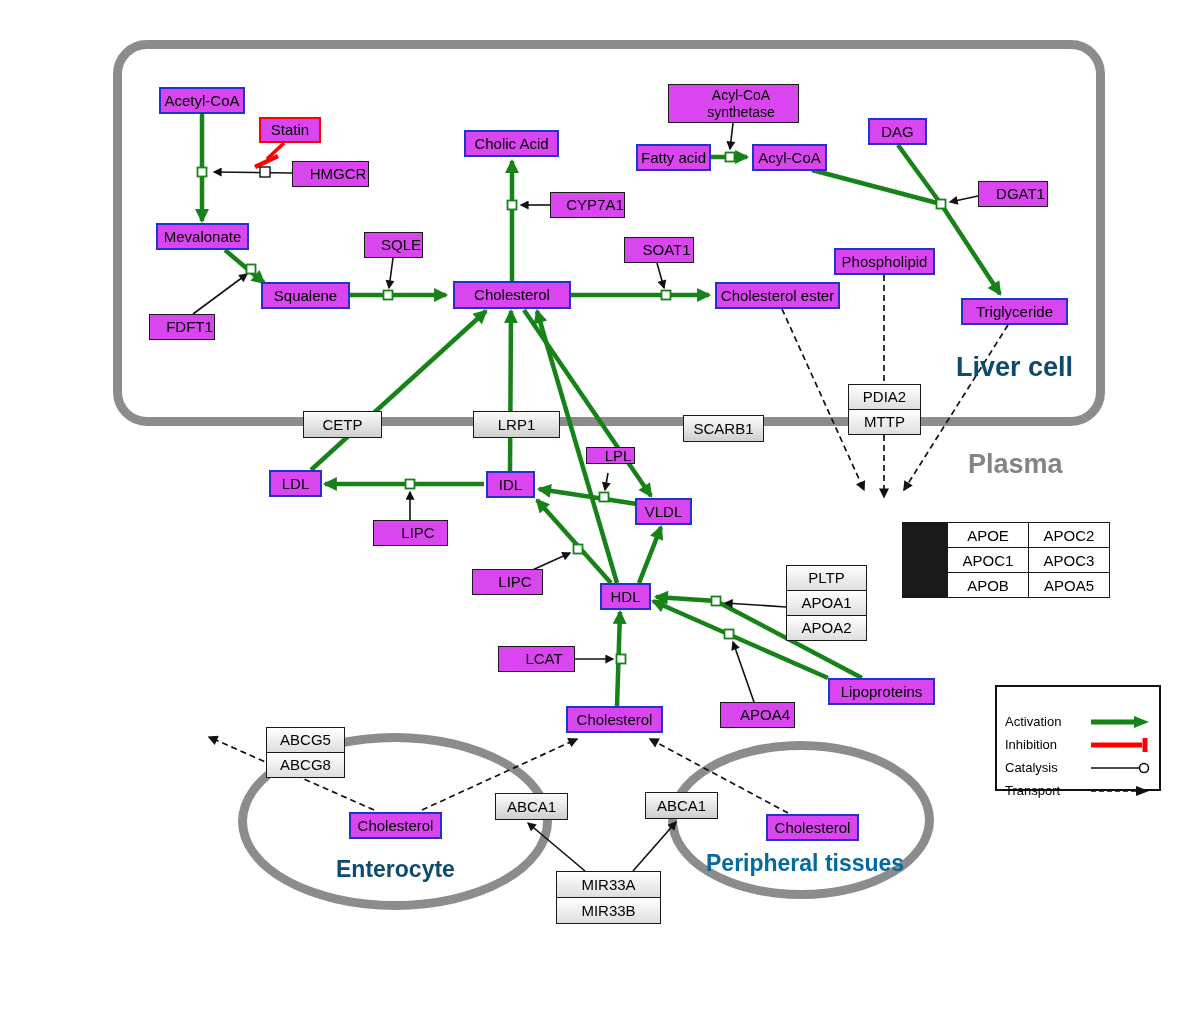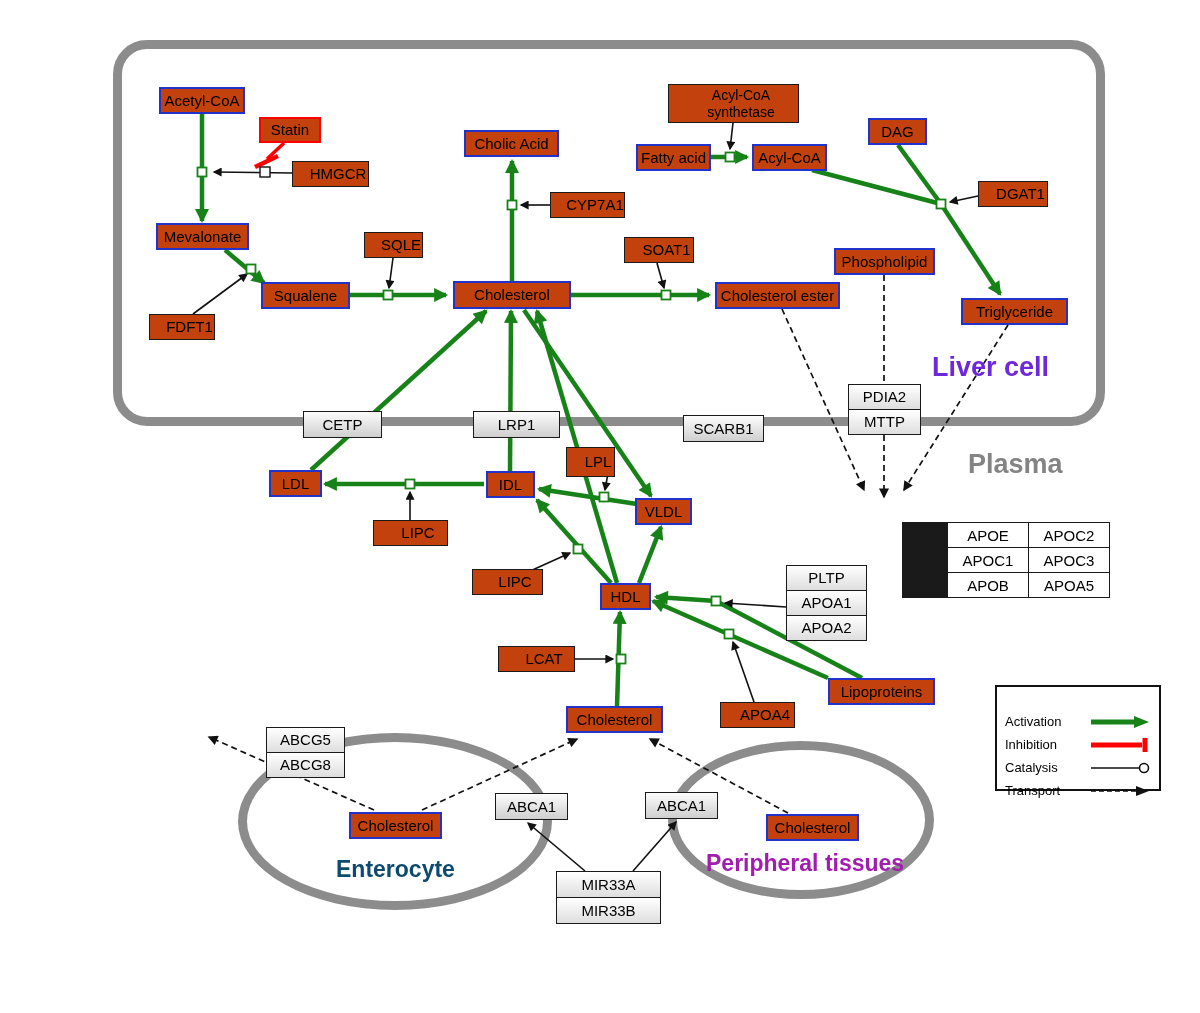--- a/index.html
+++ b/index.html
@@ -5,31 +5,31 @@
   html,body{margin:0;padding:0;background:#fff;}
   #canvas{position:relative;width:1200px;height:1013px;background:#fff;overflow:hidden;
           font-family:"Liberation Sans",sans-serif;}
   .region{position:absolute;box-sizing:border-box;border:9px solid #8c8c8c;background:transparent;}
   #liver{left:113px;top:40px;width:992px;height:386px;border-radius:34px;}
   .ellipse{border-radius:50%;}
   #enterocyte-shape{left:238px;top:733px;width:314px;height:177px;}
   #peripheral-shape{left:668px;top:741px;width:266px;height:158px;}
   svg.layer{position:absolute;left:0;top:0;pointer-events:none;}
   .bx{position:absolute;box-sizing:border-box;display:flex;align-items:center;justify-content:center;
-      text-align:center;background:#c2410c;font-size:15px;color:#000;line-height:1.15;z-index:5;}
+      text-align:center;background:#d946ef;font-size:15px;color:#000;line-height:1.15;z-index:5;}
   .blue{border:2.5px solid #2233cc;}
   .plain{border:1.6px solid #1a1a1a;padding-left:15px;}
   .redb{border:2.6px solid #ff0000;}
   .gray{border:1.6px solid #1a1a1a;background:linear-gradient(180deg,#fcfcfc 0%,#cfcfcf 100%);}
   .stack{border:1.6px solid #1a1a1a;background:linear-gradient(180deg,#ffffff 0%,#dedede 100%);}
   .rlabel{position:absolute;font-weight:bold;z-index:6;}
-  #lbl-liver{left:932px;top:352px;font-size:27px;color:#6d28d9;}
+  #lbl-liver{left:956px;top:352px;font-size:27px;color:#0c4a6e;}
   #lbl-plasma{left:968px;top:449px;font-size:27px;color:#848484;}
   #lbl-enterocyte{left:336px;top:856px;font-size:23px;color:#0c4a6e;}
-  #lbl-peripheral{left:706px;top:850px;font-size:23px;color:#a21caf;}
+  #lbl-peripheral{left:706px;top:850px;font-size:23px;color:#0369a1;}
   #apo-table{position:absolute;left:902px;top:522px;display:grid;grid-template-columns:80px 80px;
              grid-auto-rows:24px;gap:1px;background:#1a1a1a;border:1.6px solid #1a1a1a;z-index:5;padding-left:45px;}
   #apo-table .cell{background:#fff;display:flex;align-items:center;justify-content:center;font-size:15px;}
   #legend{position:absolute;left:995px;top:685px;width:166px;height:106px;box-sizing:border-box;
           border:2px solid #111;background:#fff;z-index:7;padding:23px 8px;}
   .leg-row{display:flex;align-items:center;justify-content:space-between;height:23px;}
   .leg-row span{font-size:13px;color:#000;}
 </style>
 </head>
 <body>
@@ -147,21 +147,21 @@
   <div class="bx blue" style="left:961px;top:298px;width:107px;height:27px">Triglyceride</div>
 
   <div class="bx gray" style="left:303px;top:411px;width:79px;height:27px">CETP</div>
   <div class="bx gray" style="left:473px;top:411px;width:87px;height:27px">LRP1</div>
   <div class="bx gray" style="left:683px;top:415px;width:81px;height:27px">SCARB1</div>
   <div class="bx stack" style="left:848px;top:384px;width:73px;height:26px">PDIA2</div>
   <div class="bx stack" style="left:848px;top:409px;width:73px;height:26px">MTTP</div>
 
   <div class="bx blue" style="left:269px;top:470px;width:53px;height:27px">LDL</div>
   <div class="bx blue" style="left:486px;top:471px;width:49px;height:27px">IDL</div>
-  <div class="bx plain" style="left:566px;top:447px;width:49px;height:30px">LPL</div>
+  <div class="bx plain" style="left:586px;top:447px;width:49px;height:17px">LPL</div>
   <div class="bx blue" style="left:635px;top:498px;width:57px;height:27px">VLDL</div>
   <div class="bx plain" style="left:373px;top:520px;width:75px;height:26px">LIPC</div>
   <div class="bx plain" style="left:472px;top:569px;width:71px;height:26px">LIPC</div>
   <div class="bx blue" style="left:600px;top:583px;width:51px;height:27px">HDL</div>
   <div class="bx stack" style="left:786px;top:565px;width:81px;height:26px">PLTP</div>
   <div class="bx stack" style="left:786px;top:590px;width:81px;height:26px">APOA1</div>
   <div class="bx stack" style="left:786px;top:615px;width:81px;height:26px">APOA2</div>
   <div class="bx plain" style="left:498px;top:646px;width:77px;height:26px">LCAT</div>
   <div class="bx plain" style="left:720px;top:702px;width:75px;height:26px">APOA4</div>
   <div class="bx blue" style="left:828px;top:678px;width:107px;height:27px">Lipoproteins</div>

